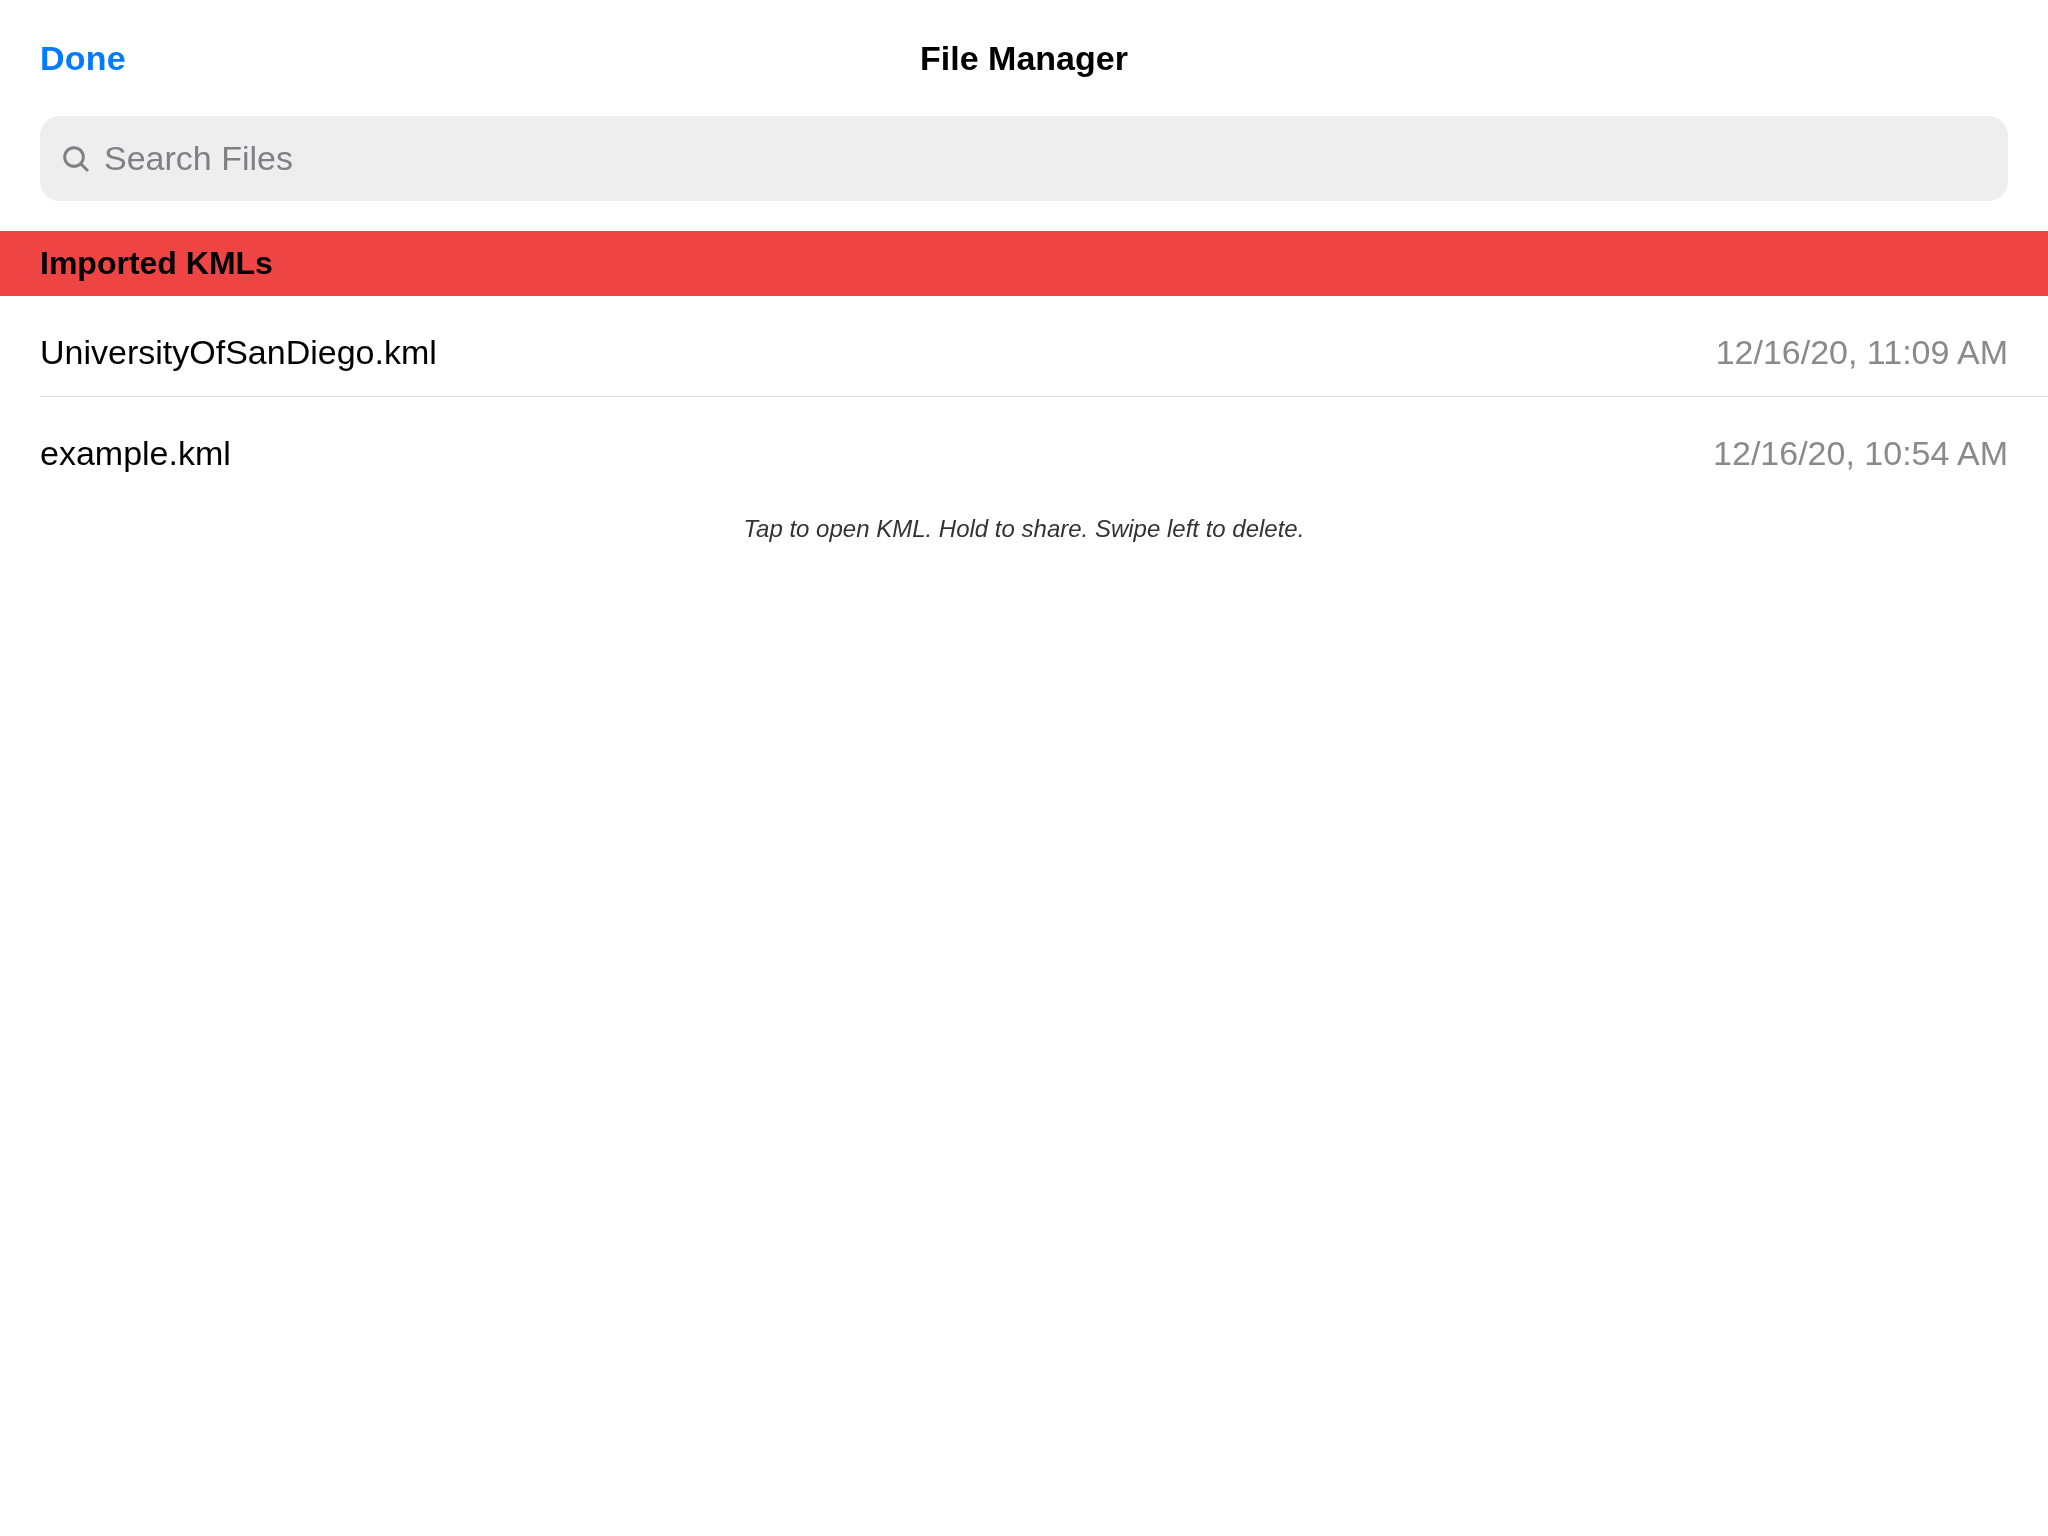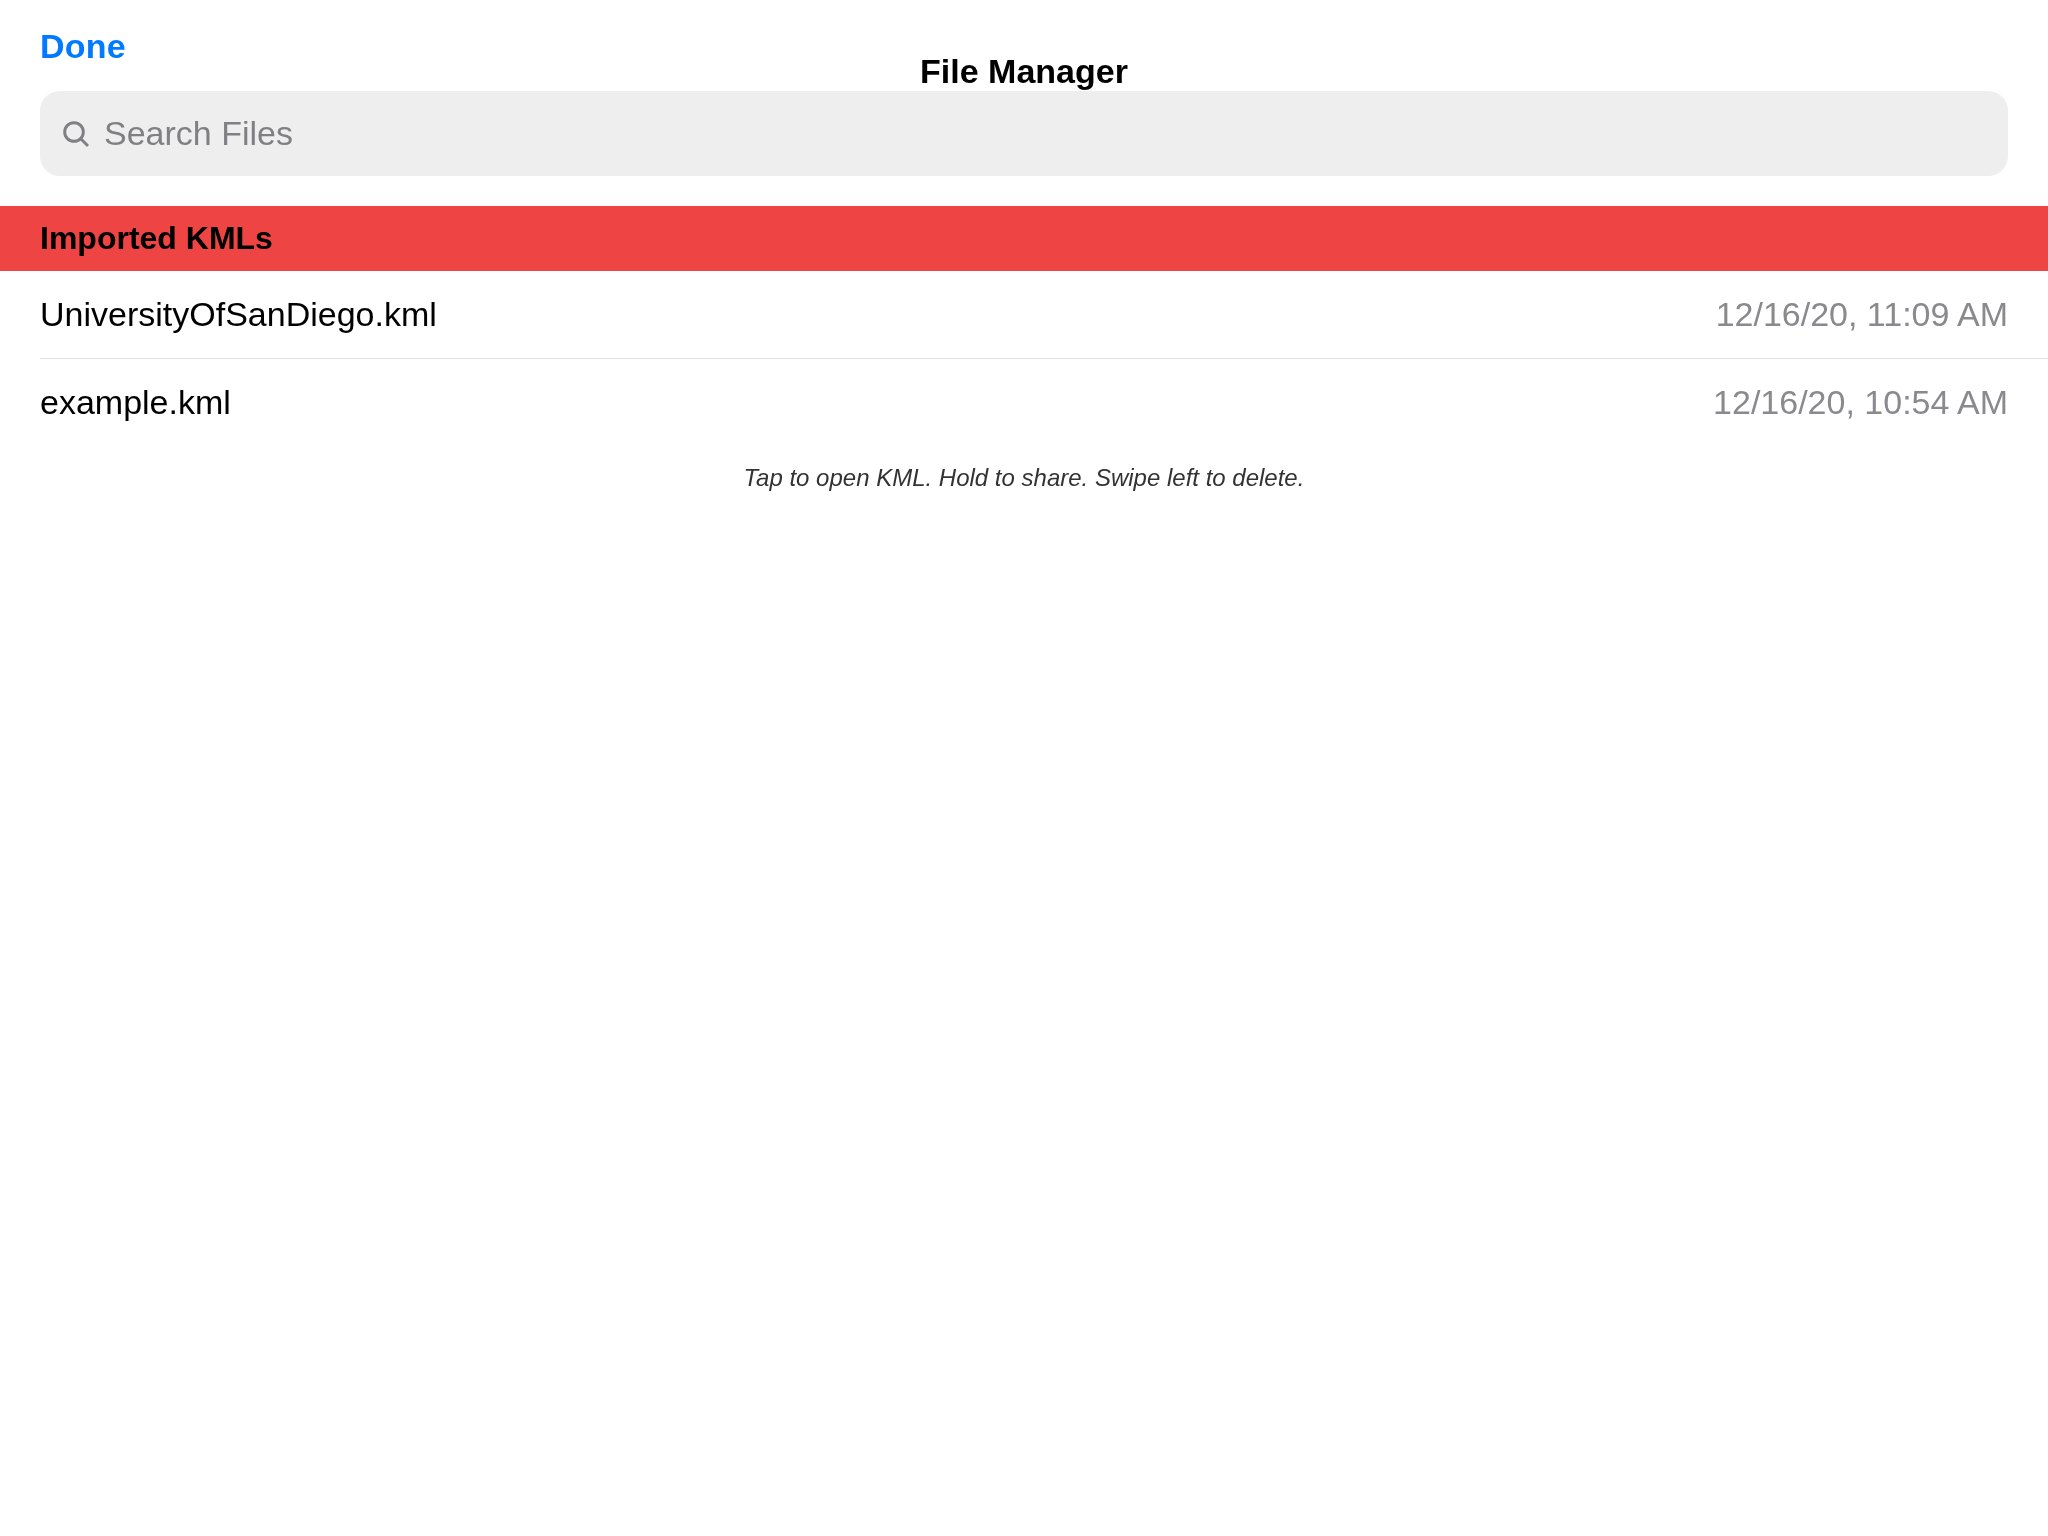--- a/index.html
+++ b/index.html
@@ -6,23 +6,23 @@
   html, body {
     width: 2048px;
     height: 1536px;
     font-family: -apple-system, "Helvetica Neue", Helvetica, Arial, sans-serif;
     background: #ffffff;
     color: #000;
     -webkit-font-smoothing: antialiased;
   }
   .header {
     position: relative;
-    height: 91px;
+    height: 116px;
     display: flex;
-    align-items: flex-end;
+    align-items: center;
     justify-content: center;
   }
   .done-btn {
     position: absolute;
     left: 40px;
     top: 50%;
     transform: translateY(-50%);
     font-size: 34px;
     font-weight: 600;
     color: #007aff;
@@ -87,20 +87,21 @@
   .hint {
     text-align: center;
     font-size: 24px;
     font-style: italic;
     color: #333;
     padding: 18px 0;
   }
   
   .row-container {
     padding-left: 40px;
+    margin-top: 13px;
   }
   .row-inner {
     display: flex;
     align-items: center;
     justify-content: space-between;
     padding: 24px 40px 24px 0;
     border-bottom: 1px solid #e0e0e0;
   }
   .row-inner.last { border-bottom: none; }
 </style>

